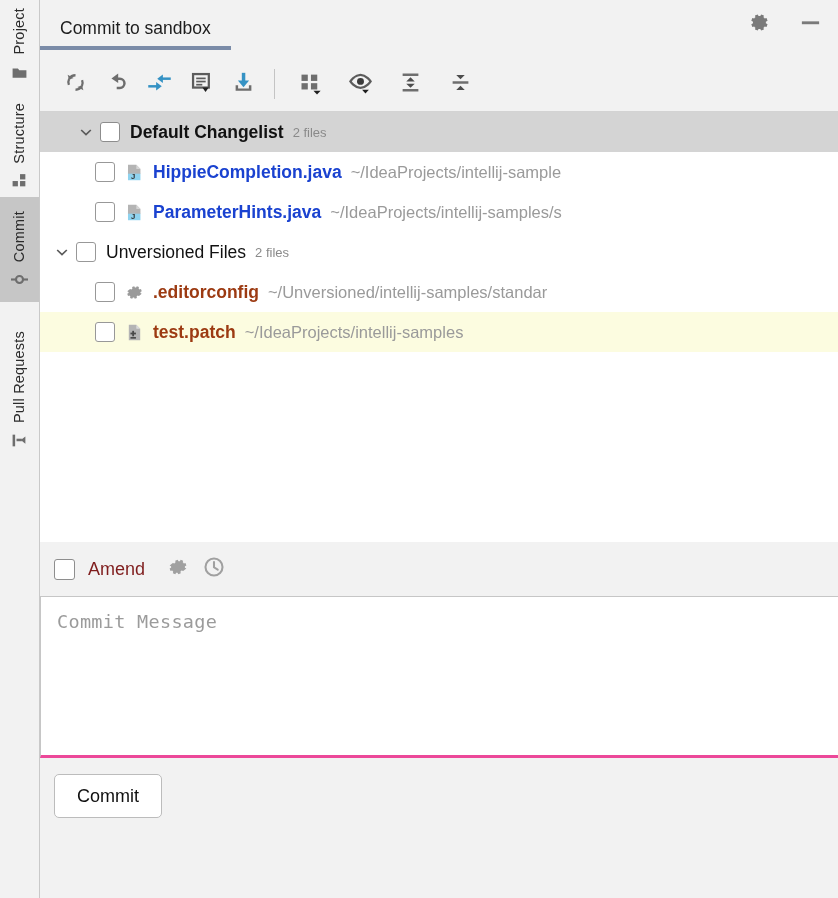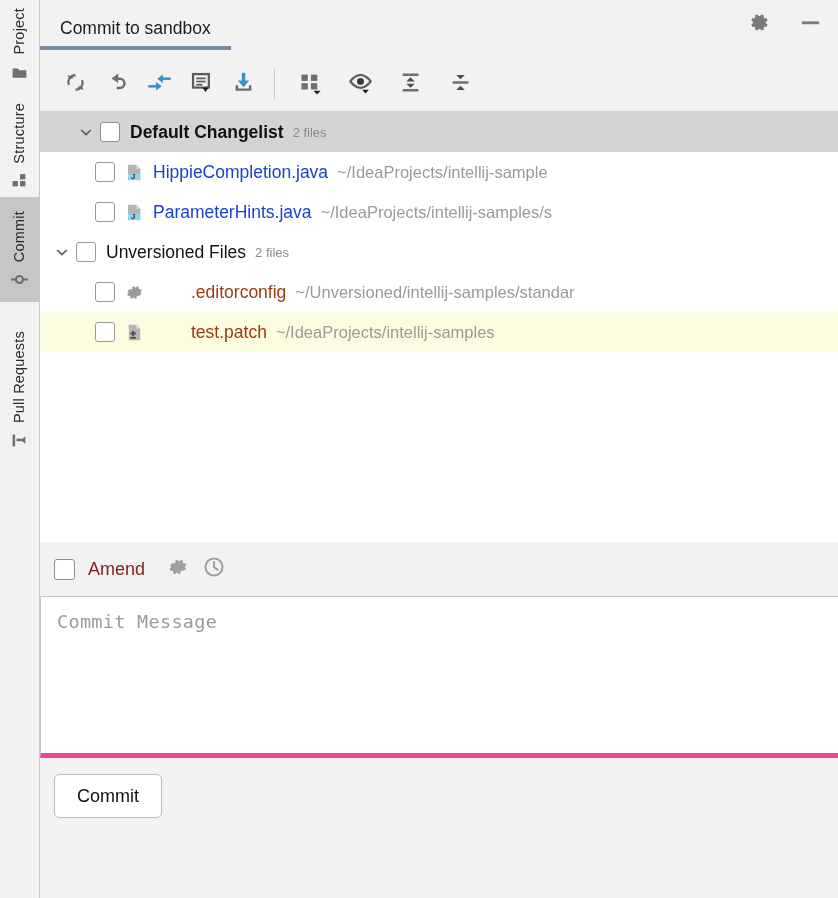--- a/index.html
+++ b/index.html
@@ -190,23 +190,24 @@
   }
   .file-icon {
     width: 19px; height: 19px;
     flex: 0 0 19px;
     margin-right: 9px;
     display: block;
   }
   .file-name {
     font-size: 17.5px;
     margin-right: 9px;
+    font-weight: bold;
   }
   .file-name.vcs-modified { color: #1a42d0; }
-  .file-name.vcs-unversioned { color: #9c3a12; margin-left: 38px; }
+  .file-name.vcs-unversioned { color: #9c3a12; }
   .file-path {
     font-size: 16.5px;
     color: #9a9a9a;
   }
 
   
   .amend-bar {
     flex: 0 0 54px;
     height: 54px;
     display: flex;
@@ -229,21 +230,21 @@
     margin-left: 13px;
     margin-right: 20px;
   }
   .amend-icon { width: 26px; height: 26px; display: flex; align-items: center; justify-content: center; margin-right: 10px; }
 
   
   .msg-wrap {
     flex: 1 1 auto;
     background: #ffffff;
     border-top: 1px solid #c6c6c6;
-    border-bottom: 5px solid #ec4899;
+    border-bottom: 3px solid #ec4899;
     border-left: 1px solid #c6c6c6;
     box-sizing: border-box;
     margin-left: 0;
     position: relative;
     min-height: 0;
   }
   .msg-placeholder {
     position: absolute;
     top: 14px;
     left: 16px;

